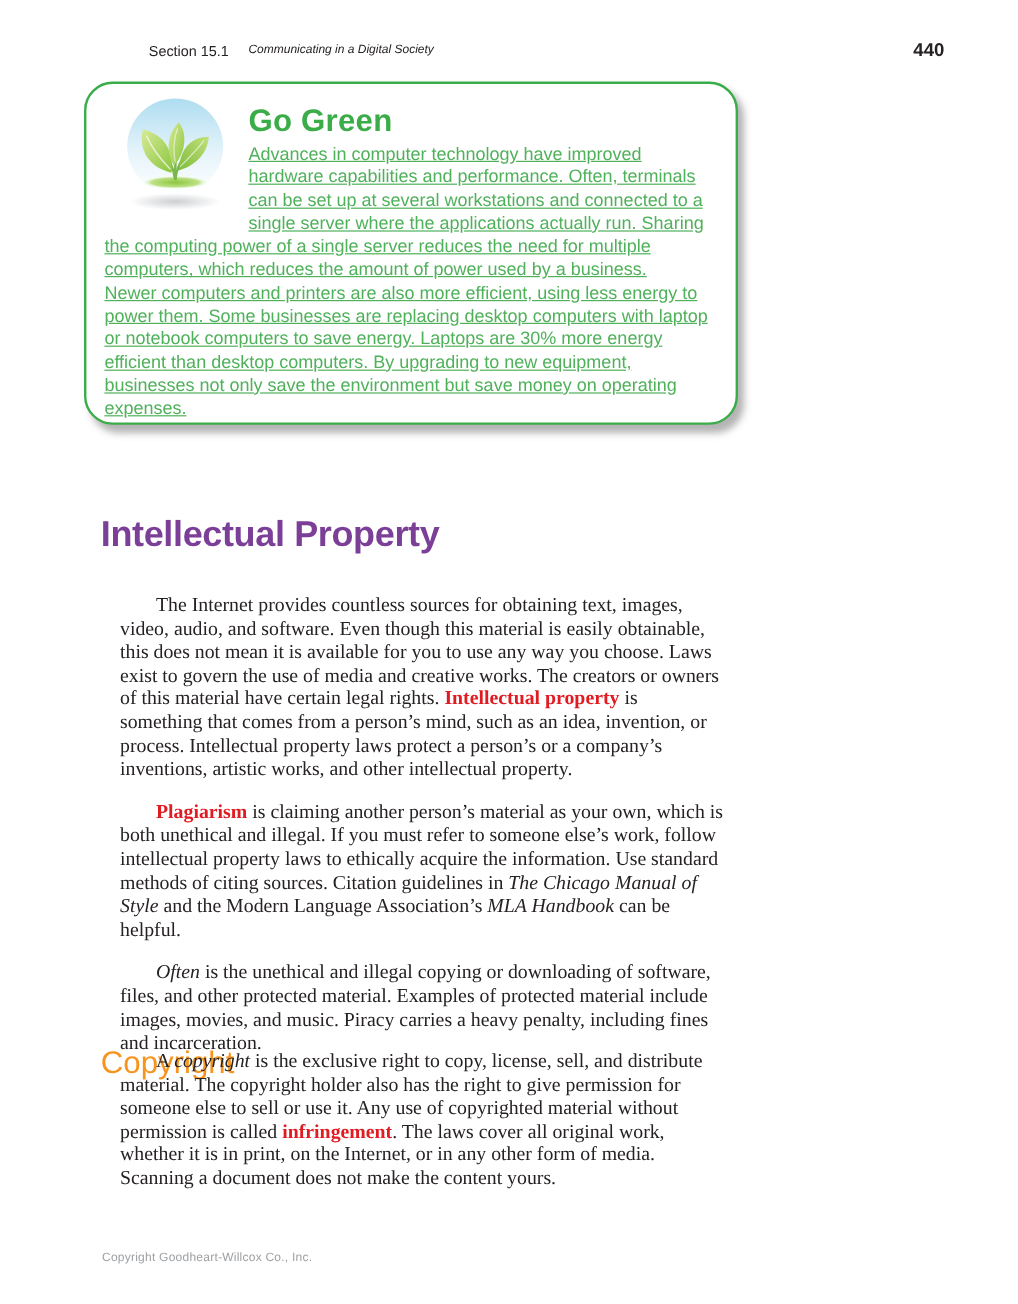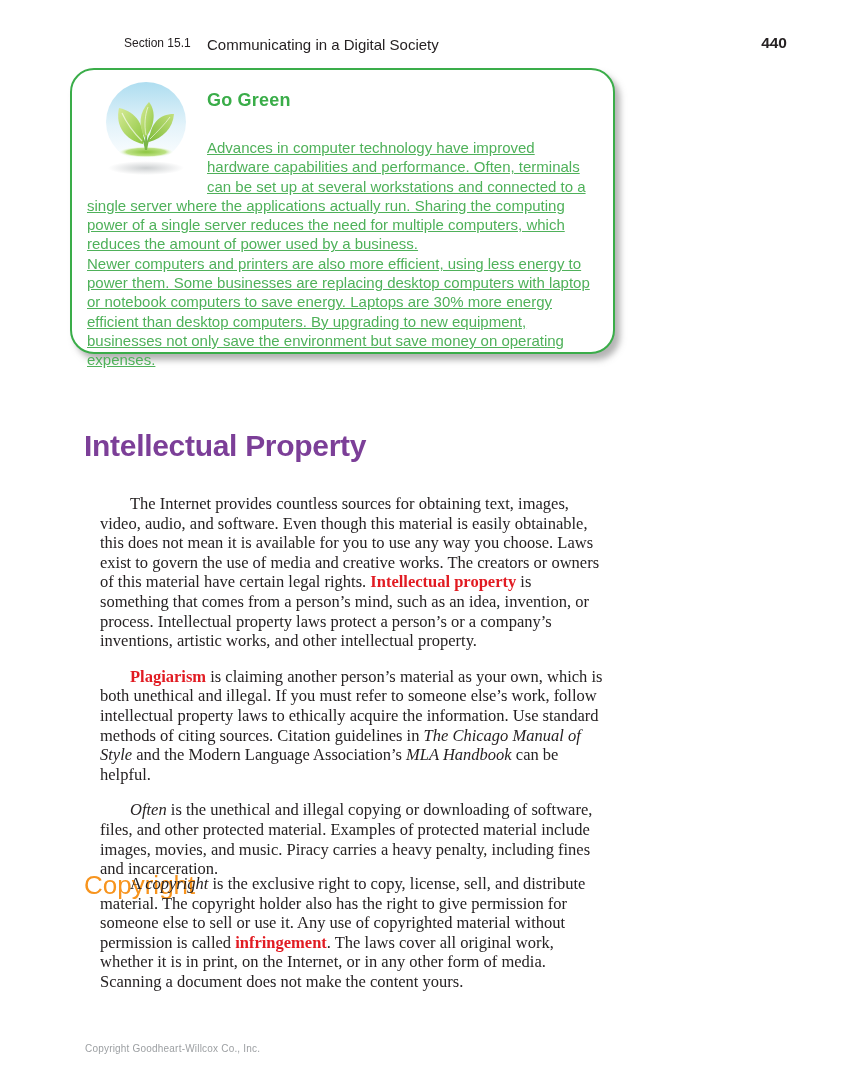--- a/index.html
+++ b/index.html
@@ -11,33 +11,33 @@
     --ink:#262223;
     --gray:#9da0a3;
   }
   html,body{margin:0;padding:0;background:#ffffff;}
   .page{
     position:relative;width:848px;height:1087px;background:#ffffff;overflow:hidden;
     font-family:"Liberation Sans", sans-serif;color:var(--ink);
   }
   
   .hdr-section{position:absolute;left:88px;top:36px;font-size:12px;margin-left:36px;}
-  .hdr-chapter{position:absolute;left:207px;top:36px;font-size:15px;}
+  .hdr-chapter{position:absolute;left:207px;top:36px;font-size:10px;font-style:italic;}
   .hdr-page{position:absolute;right:61px;top:34px;font-size:15.5px;font-weight:bold;}
   
   .gogreen{
     position:absolute;left:70px;top:68px;width:545px;height:286px;box-sizing:border-box;
     border:2px solid var(--green);border-radius:24px;background:#fff;
     box-shadow:5px 6px 6px rgba(105,105,105,0.5);
     padding:10px 13px 10px 15px;
   }
   .gogreen-icon{float:left;width:120px;height:106px;}
   .gogreen-icon svg{display:block;margin-left:6px;}
   .gogreen-title{
-    margin:6px 0 24px 0;font-size:18px;line-height:28px;font-weight:bold;color:var(--green);
+    margin:6px 0 5px 0;font-size:26px;line-height:28px;font-weight:bold;color:var(--green);
     letter-spacing:0.2px;
   }
   .gogreen p{
     margin:0;font-size:15px;line-height:19.3px;color:var(--green-text);text-decoration:underline;
   }
   
   .main-heading{
     position:absolute;left:84px;top:430px;margin:0;
     font-size:30px;line-height:32px;font-weight:bold;color:var(--purple);letter-spacing:-0.3px;
   }

